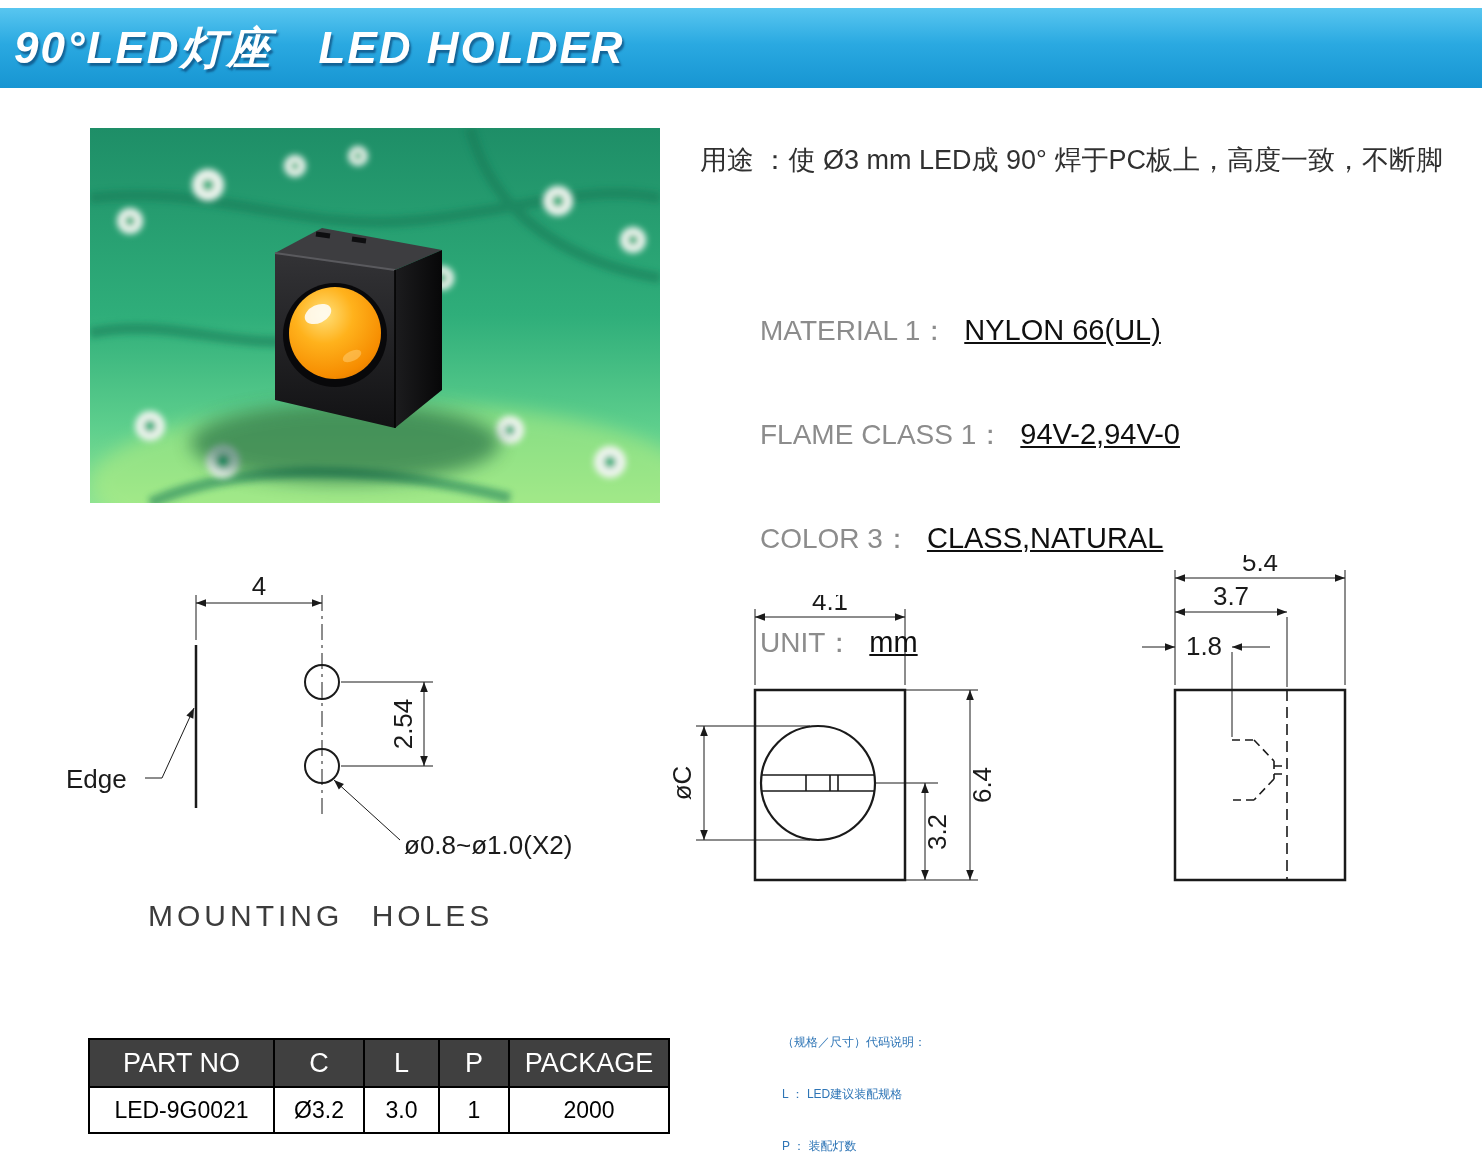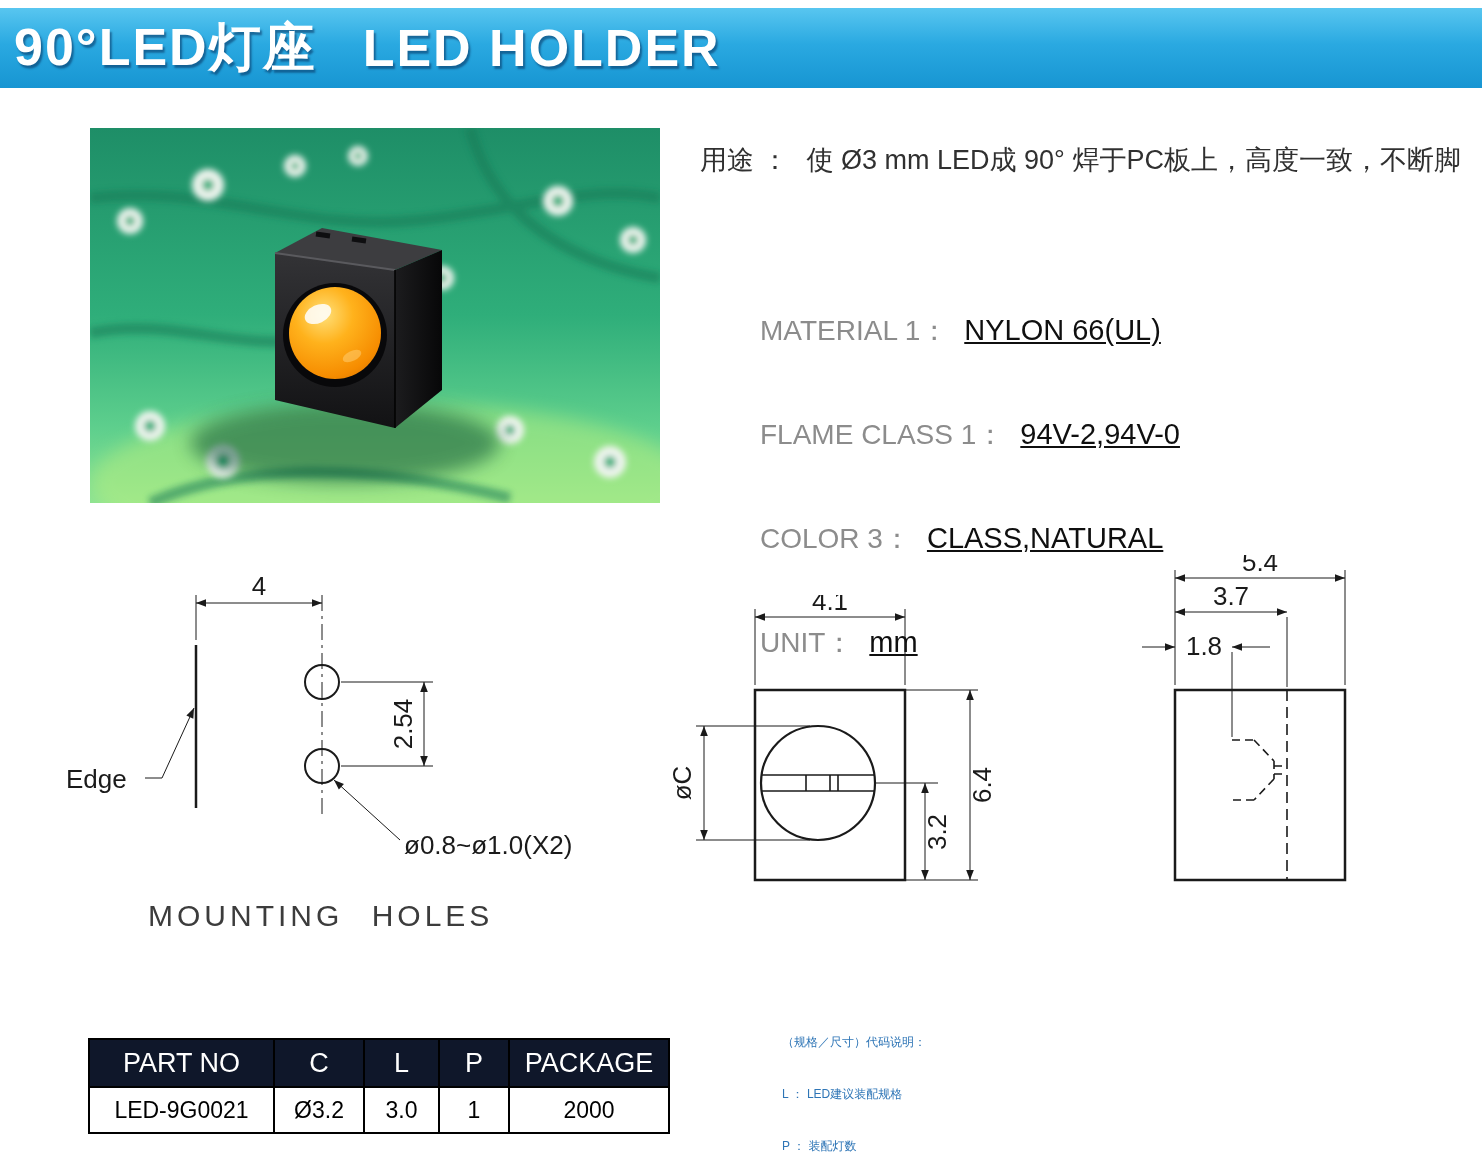--- a/index.html
+++ b/index.html
@@ -3,47 +3,47 @@
 <meta charset="utf-8">
 <style>
   html,body{margin:0;padding:0;background:#ffffff;}
   .page{position:relative;width:1482px;height:1162px;background:#fff;overflow:hidden;
         font-family:"Liberation Sans","DejaVu Sans",sans-serif;}
 
   
   .title-bar{position:absolute;left:0;top:8px;width:1482px;height:80px;
     background:linear-gradient(180deg,#58c6f0 0%,#2aa9e1 45%,#1795d2 100%);
     display:flex;align-items:center;gap:46px;padding-left:14px;box-sizing:border-box;}
-  .title-bar span{font-size:52px;font-weight:bold;color:#ffffff;letter-spacing:2px;
-    text-shadow:2px 3px 2px rgba(8,56,104,0.6);}
+  .title-bar span{font-size:44px;font-weight:bold;color:#ffffff;letter-spacing:2px;
+    text-shadow:2px 3px 2px rgba(8,56,104,0.6);font-style:italic;}
 
   
   .photo{position:absolute;left:90px;top:128px;width:570px;height:375px;overflow:hidden;}
 
   
   .usage{position:absolute;left:700px;top:142px;width:770px;font-size:27px;color:#303030;
-    display:flex;gap:18px;white-space:nowrap;}
+    display:flex;white-space:nowrap;}
   .specs{position:absolute;left:760px;top:272px;display:flex;flex-direction:column;gap:26px;}
   .spec-row{display:flex;align-items:baseline;gap:16px;white-space:nowrap;}
   .spec-label{font-size:28px;color:#8c8c8c;margin-top:40px;}
   .spec-value{font-size:29px;color:#0f0f0f;text-decoration:underline;}
 
   
   .drawing{position:absolute;}
   .svgA{left:48px;top:562px;}
   .svgB{left:670px;top:595px;}
   .svgC{left:1120px;top:555px;}
   svg text{font-family:"Liberation Sans","DejaVu Sans",sans-serif;fill:#1a1a1a;}
   .dim{font-size:26px;}
   .caption{font-size:30px;fill:#3c3c3c;letter-spacing:4px;word-spacing:16px;}
 
   
   .spec-table{position:absolute;left:88px;top:1038px;border-collapse:collapse;table-layout:fixed;}
   .spec-table th,.spec-table td{border:2px solid #000;text-align:center;padding:0 6px;overflow:hidden;}
-  .spec-table th{background:#0f172a;color:#fff;font-size:27px;font-weight:normal;height:46px;}
+  .spec-table th{background:#404040;color:#fff;font-size:27px;font-weight:normal;height:46px;}
   .spec-table td{font-size:23px;color:#000;height:44px;background:#fff;margin-left:24px;}
 
   
   .legend{position:absolute;left:782px;top:1030px;color:#2e75b6;}
   .legend p{margin:0 0 28px 0;font-size:12px;line-height:24px;white-space:nowrap;}
 </style>
 </head>
 <body>
 
 <div class="page">

